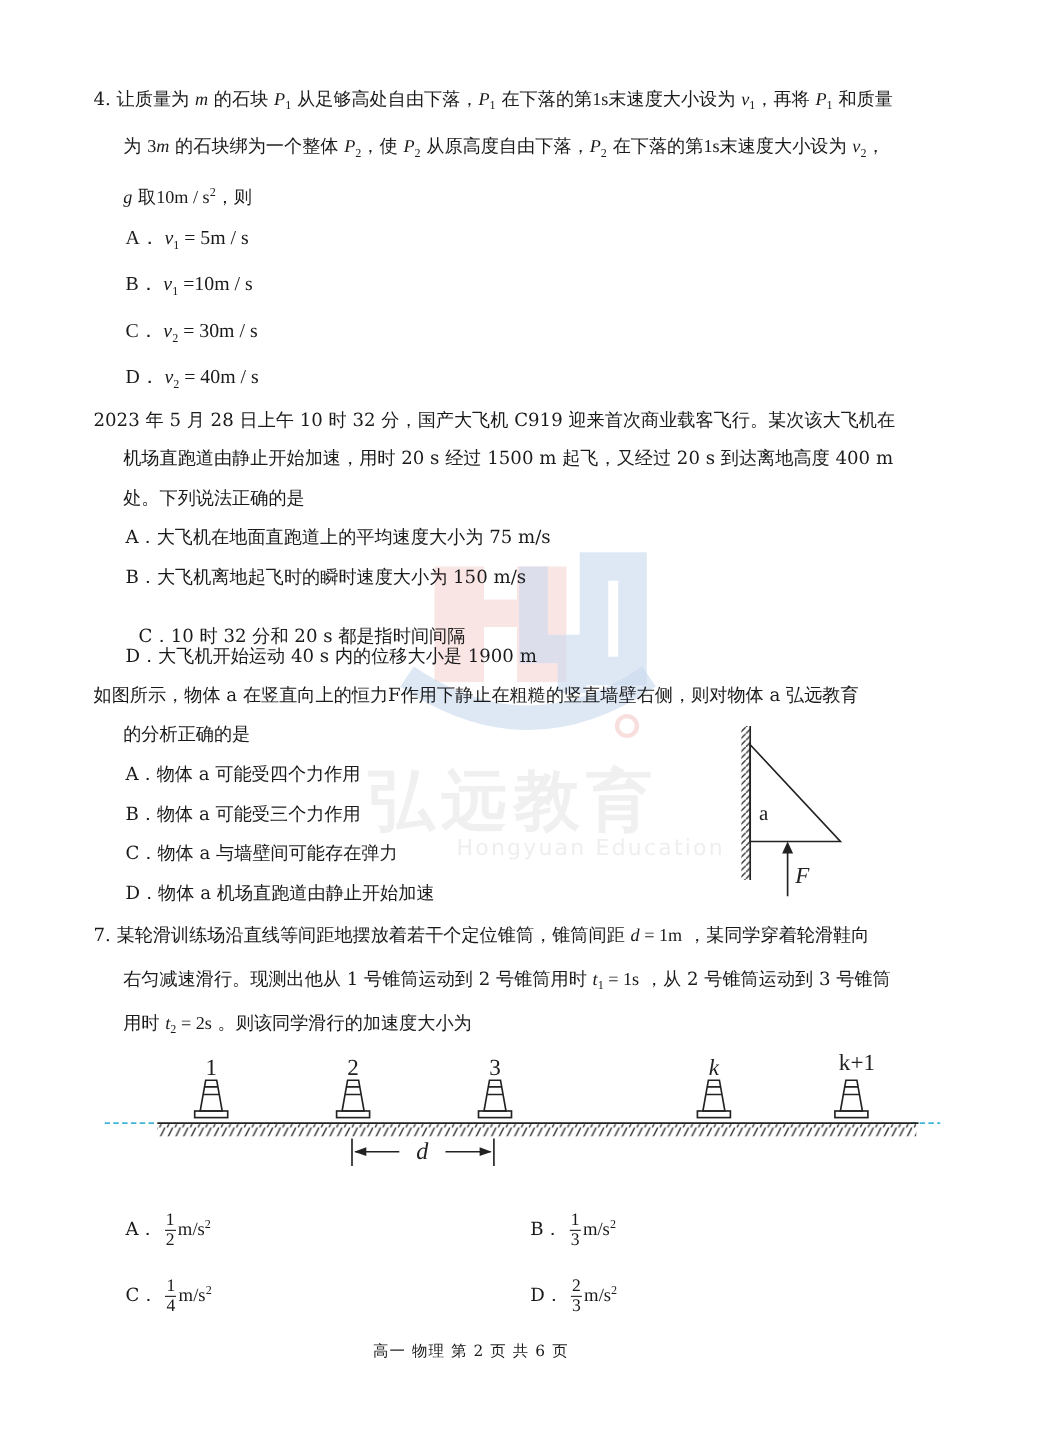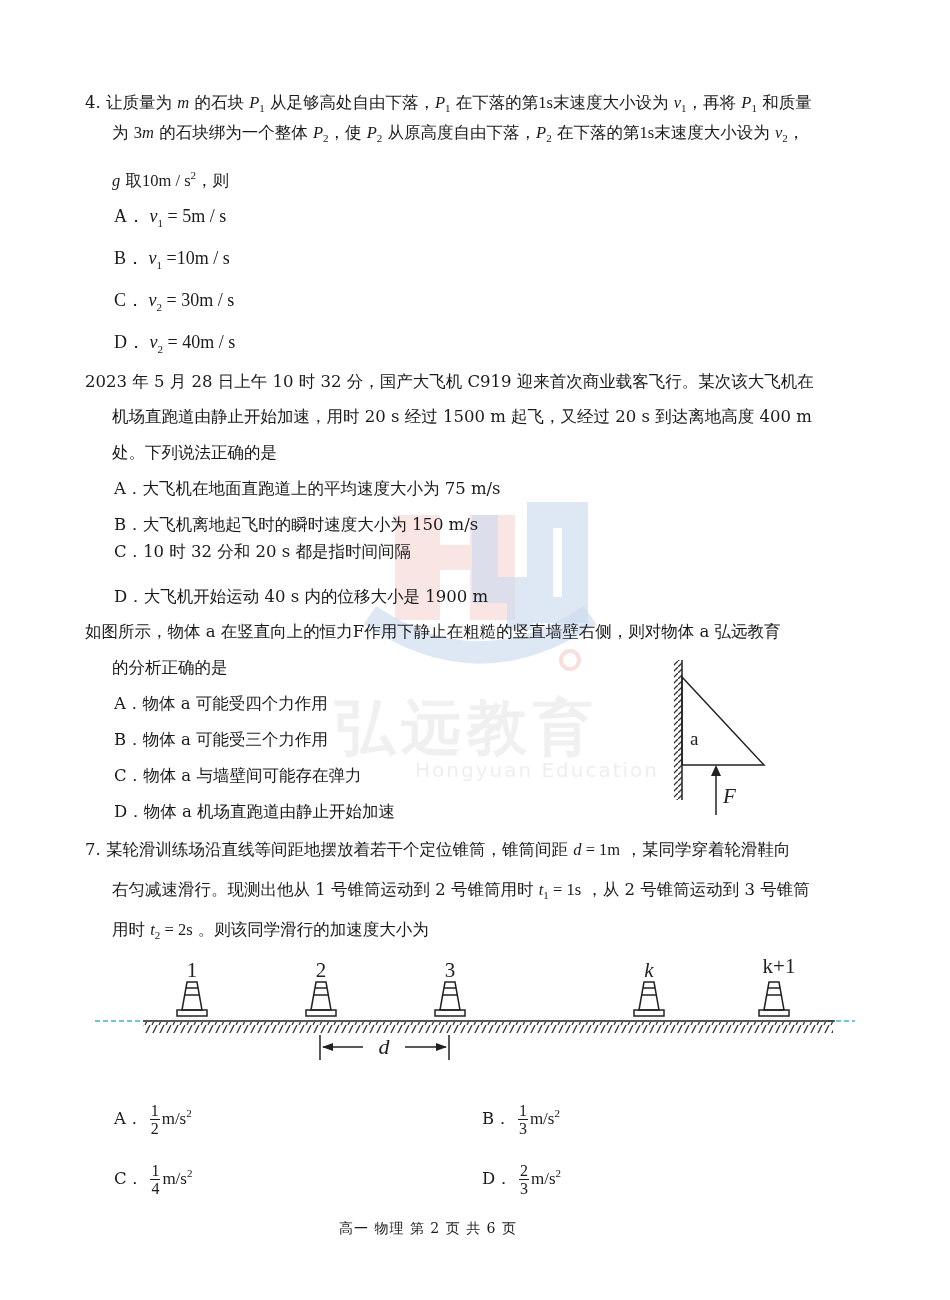--- a/index.html
+++ b/index.html
@@ -33,21 +33,21 @@
       <path d="M395 515 L395 620 L440 620 L440 570 L470 570 L470 620 L515 620 L515 515 L470 515 L470 545 L440 545 L440 515 Z" fill="#f6d0d0" opacity="0.55"></path>
       <path d="M485 515 L485 590 L540 590 L540 515 L575 515 L575 610 L520 610 L520 630" fill="none" stroke="#c8d8ee" stroke-width="26" opacity="0.6"></path>
       <path d="M370 615 Q 480 690 590 615" fill="none" stroke="#c8d8ee" stroke-width="22" opacity="0.6"></path>
       <circle cx="570" cy="660" r="9" fill="none" stroke="#f6d0d0" stroke-width="4" opacity="0.7"></circle>
     </svg>
     <div class="wm-cn">弘远教育</div>
     <div class="wm-en">Hongyuan Education</div>
   </div>
 
   <section>
-    <div class="line q-text" style="top:80px;margin-top:13px;">
+    <div class="line q-text" style="top:80px;">
       <span>4.</span>
       让质量为 <i class="m">m</i> 的石块 <i class="m">P</i><sub class="mr">1</sub> 从足够高处自由下落，<i class="m">P</i><sub class="mr">1</sub> 在下落的第<span class="mr">1s</span>末速度大小设为 <i class="m">v</i><sub class="mr">1</sub>，再将 <i class="m">P</i><sub class="mr">1</sub> 和质量
     </div>
     <div class="line cont" style="top:123px;">
       为 <span class="mr">3</span><i class="m">m</i> 的石块绑为一个整体 <i class="m">P</i><sub class="mr">2</sub>，使 <i class="m">P</i><sub class="mr">2</sub> 从原高度自由下落，<i class="m">P</i><sub class="mr">2</sub> 在下落的第<span class="mr">1s</span>末速度大小设为 <i class="m">v</i><sub class="mr">2</sub>，
     </div>
     <div class="line cont" style="top:165px;">
       <i class="m">g</i> 取<span class="mr">10m / s</span><sup class="mr">2</sup>，则
     </div>
     <div class="line opt opt-math" style="top:206px;">
@@ -71,21 +71,21 @@
   <section>
     <div class="line q-text" style="top:372px;">2023 年 5 月 28 日上午 10 时 32 分，国产大飞机 C919 迎来首次商业载客飞行。某次该大飞机在</div>
     <div class="line cont" style="top:407px;">机场直跑道由静止开始加速，用时 20  s 经过 1500  m 起飞，又经过 20  s 到达离地高度 400  m</div>
     <div class="line cont" style="top:443px;">处。下列说法正确的是</div>
     <div class="line opt" style="top:479px;">
       <span>A．</span><span>大飞机在地面直跑道上的平均速度大小为 75  m/s</span>
     </div>
     <div class="line opt" style="top:515px;">
       <span>B．</span><span>大飞机离地起飞时的瞬时速度大小为 150  m/s</span>
     </div>
-    <div class="line opt" style="top:542px;">
+    <div class="line opt" style="top:569px;margin-left:12px;">
       <span>C．</span><span>10 时 32 分和 20  s 都是指时间间隔</span>
     </div>
     <div class="line opt" style="top:587px;">
       <span>D．</span><span>大飞机开始运动 40  s 内的位移大小是 1900  m</span>
     </div>
   </section>
 
   <section>
     <div class="line q-text" style="top:622px;">如图所示，物体 a 在竖直向上的恒力F作用下静止在粗糙的竖直墙壁右侧，则对物体 a 弘远教育</div>
     <div class="line cont" style="top:658px;">的分析正确的是</div>

